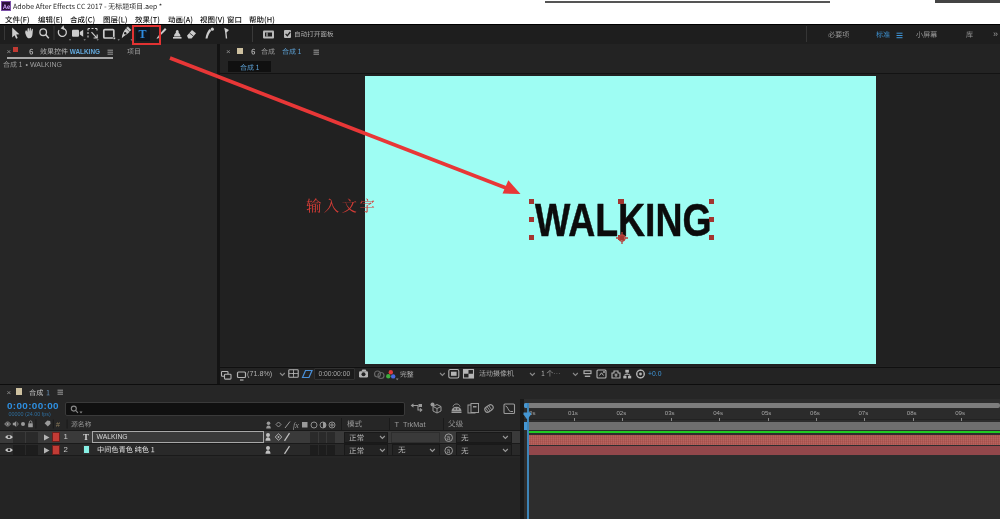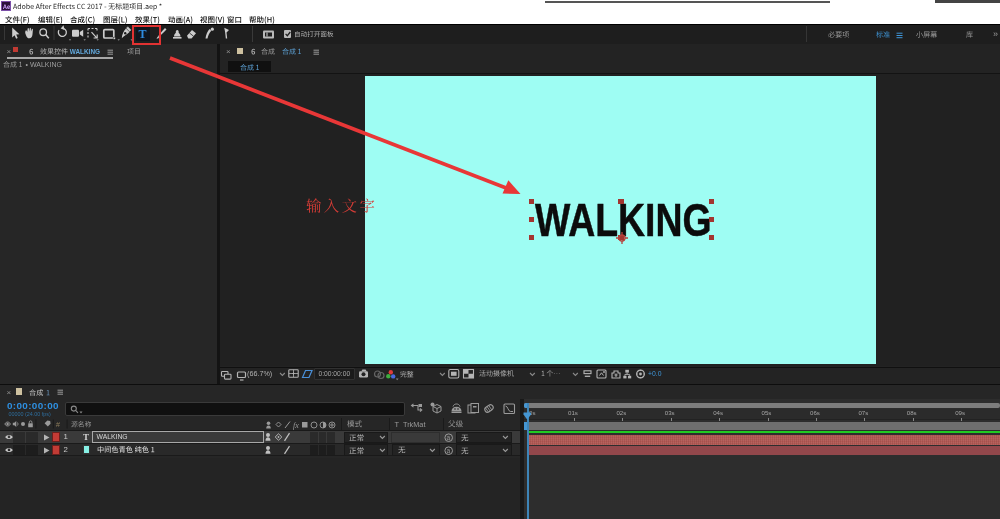--- a/index.html
+++ b/index.html
@@ -181,21 +181,21 @@
 <svg style="position:absolute;left:306px;top:196.0px;overflow:visible" width="71" height="20" viewBox="0 -15.5 71 20">
       <path d="M14.46 -7.23 13.02 -7.40V-0.18C13.02 0.03 12.94 0.10 12.69 0.10C12.43 0.10 11.08 0.0 11.08 0.0V0.26C11.67 0.31 12.01 0.43 12.21 0.58C12.41 0.74 12.47 0.99 12.52 1.27C13.76 1.13 13.90 0.65 13.90 -0.12V-6.85C14.27 -6.89 14.41 -7.02 14.46 -7.23ZM11.05 -9.56 10.40 -8.77H7.62L7.75 -8.32H11.82C12.04 -8.32 12.18 -8.40 12.22 -8.57C11.76 -9.00 11.05 -9.56 11.05 -9.56ZM12.29 -6.68 10.94 -6.83V-1.14H11.09C11.40 -1.14 11.76 -1.34 11.76 -1.47V-6.29C12.12 -6.33 12.26 -6.47 12.29 -6.68ZM4.10 -12.50 2.69 -12.92C2.58 -12.24 2.37 -11.26 2.12 -10.23H0.65L0.77 -9.76H1.99C1.68 -8.50 1.33 -7.23 1.05 -6.33C0.82 -6.26 0.54 -6.13 0.37 -6.04L1.44 -5.17L1.95 -5.68H3.02V-2.97C1.98 -2.69 1.13 -2.46 0.62 -2.35L1.37 -1.08C1.53 -1.14 1.64 -1.28 1.70 -1.47L3.02 -2.10V1.24H3.16C3.64 1.24 3.95 1.00 3.95 0.92V-2.57C4.71 -2.94 5.33 -3.27 5.82 -3.54L5.76 -3.76L3.95 -3.23V-5.68H5.56C5.78 -5.68 5.92 -5.76 5.96 -5.93C5.53 -6.35 4.85 -6.88 4.85 -6.88L4.26 -6.15H3.95V-8.21C4.32 -8.27 4.44 -8.41 4.49 -8.63L3.1 -8.80V-6.15H1.95C2.26 -7.17 2.61 -8.52 2.94 -9.76H5.93C6.13 -9.76 6.29 -9.84 6.32 -10.01C5.85 -10.46 5.09 -11.03 5.09 -11.03L4.43 -10.23H3.05C3.23 -10.97 3.41 -11.67 3.51 -12.21C3.87 -12.16 4.03 -12.32 4.10 -12.50ZM10.85 -12.38 9.43 -13.14C8.35 -10.88 6.63 -8.86 5.08 -7.75L5.28 -7.53C6.99 -8.43 8.72 -9.93 10.02 -11.88C10.98 -10.23 12.55 -8.71 14.19 -7.82C14.29 -8.19 14.57 -8.44 14.95 -8.57L14.98 -8.75C13.34 -9.40 11.28 -10.72 10.29 -12.18C10.58 -12.13 10.77 -12.24 10.85 -12.38ZM7.03 -2.66V-4.43H9.02V-2.66ZM7.03 0.86V-2.21H9.02V-0.27C9.02 -0.09 8.99 -0.01 8.78 -0.01C8.58 -0.01 7.78 -0.10 7.78 -0.10V0.15C8.18 0.21 8.41 0.32 8.55 0.46C8.66 0.60 8.72 0.85 8.74 1.10C9.76 0.99 9.88 0.57 9.88 -0.18V-6.37C10.16 -6.41 10.43 -6.52 10.52 -6.63L9.33 -7.51L8.88 -6.95H7.11L6.15 -7.42V1.19H6.30C6.69 1.19 7.03 0.97 7.03 0.86ZM7.03 -4.89V-6.49H9.02V-4.89Z M25.08 -10.81 25.14 -10.41C24.24 -5.48 21.69 -1.44 18.34 1.03L18.55 1.25C22.03 -0.88 24.55 -4.23 25.67 -7.88C26.74 -3.85 28.77 -0.51 31.61 1.20C31.76 0.72 32.27 0.35 32.88 0.35L32.94 0.13C29.02 -1.67 26.48 -5.96 25.68 -10.85C25.48 -11.65 24.32 -12.36 23.13 -13.02C22.97 -12.83 22.65 -12.30 22.52 -12.09C23.62 -11.73 24.99 -11.26 25.08 -10.81Z M41.90 -12.95 41.75 -12.83C42.55 -12.18 43.50 -11.05 43.76 -10.13C44.90 -9.37 45.62 -11.81 41.90 -12.95ZM46.45 -9.14C45.90 -6.94 44.93 -5.02 43.42 -3.37C41.78 -4.86 40.56 -6.77 39.86 -9.14ZM48.99 -10.61 48.18 -9.61H36.32L36.46 -9.14H39.53C40.14 -6.49 41.24 -4.38 42.77 -2.71C41.14 -1.16 38.97 0.09 36.23 1.00L36.35 1.25C39.30 0.48 41.61 -0.63 43.38 -2.10C44.99 -0.60 47.00 0.49 49.41 1.20C49.61 0.68 50.04 0.37 50.57 0.34L50.61 0.17C48.10 -0.41 45.90 -1.37 44.12 -2.79C45.89 -4.49 47.05 -6.61 47.75 -9.14H50.01C50.23 -9.14 50.37 -9.22 50.41 -9.39C49.87 -9.90 48.99 -10.61 48.99 -10.61Z M60.17 -13.00 60.01 -12.89C60.57 -12.41 61.11 -11.56 61.21 -10.86C62.28 -10.07 63.25 -12.30 60.17 -13.00ZM56.01 -11.36 55.75 -11.34C55.83 -10.33 55.22 -9.43 54.62 -9.11C54.26 -8.91 54.05 -8.58 54.19 -8.23C54.37 -7.82 54.96 -7.82 55.36 -8.10C55.81 -8.41 56.23 -9.08 56.23 -10.09H66.35C66.15 -9.50 65.83 -8.77 65.58 -8.27L65.80 -8.16C66.40 -8.61 67.22 -9.36 67.66 -9.90C67.98 -9.92 68.15 -9.95 68.26 -10.04L67.04 -11.23L66.34 -10.55H56.19C56.15 -10.80 56.11 -11.08 56.01 -11.36ZM66.79 -5.39 66.01 -4.43H61.64V-5.79C62.00 -5.84 62.15 -5.96 62.18 -6.2C63.21 -6.63 64.21 -7.22 64.97 -7.73C65.28 -7.75 65.47 -7.78 65.59 -7.88L64.37 -9.00L63.67 -8.30H56.73L56.87 -7.84H63.45C62.99 -7.33 62.34 -6.71 61.69 -6.26L60.62 -6.37V-4.43H54.12L54.26 -3.96H60.62V-0.35C60.62 -0.10 60.53 -0.01 60.22 -0.01C59.84 -0.01 57.95 -0.15 57.95 -0.15V0.09C58.76 0.18 59.21 0.29 59.49 0.46C59.72 0.65 59.81 0.89 59.89 1.20C61.46 1.05 61.64 0.54 61.64 -0.27V-3.96H67.76C67.98 -3.96 68.14 -4.04 68.18 -4.21C67.64 -4.71 66.79 -5.39 66.79 -5.39Z" fill="#d43c36"></path>
     </svg>
 <div class="abs" style="left:219.5px;top:366.5px;width:780.5px;height:18.5px;background:#232323;border-top:1px solid #101010"></div>
 <svg class="abs" style="left:219.5px;top:366.5px" width="100" height="18" viewBox="219.5 0 100 18">
 <rect x="221" y="4.5" width="6.5" height="4.8" rx="0.8" fill="none" stroke="#b4b4b4" stroke-width="1.1"></rect>
       <rect x="224" y="7.3" width="6.5" height="4.8" rx="0.8" fill="#232323" stroke="#b4b4b4" stroke-width="1.1"></rect>
 <rect x="237" y="5" width="8 " height="5.5" rx="1" fill="none" stroke="#b4b4b4" stroke-width="1.2"></rect>
       <path d="M239.5 13 h3.5" stroke="#b4b4b4" stroke-width="1.2"></path>
 </svg>
-<div class="t" style="left:247px;top:370.3px;font-size:7.2px;color:#b0b0b0">(66.7%)</div>
+<div class="t" style="left:247px;top:370.3px;font-size:7.2px;color:#b0b0b0">(71.8%)</div>
 <svg class="abs" style="left:278.5px;top:371.5px" width="7" height="5">
       <path d="M1 1 L3.4 3.4 L5.8 1" stroke="#8a8a8a" stroke-width="1.1" fill="none"></path>
     </svg>
 <svg class="abs" style="left:288px;top:368px" width="26" height="13" viewBox="0 0 26 13">
       <rect x="0.8" y="1.8" width="9.4" height="7.4" rx="0.8" fill="none" stroke="#b4b4b4" stroke-width="1.1"></rect>
       <path d="M5.5 1.8 V9.2 M0.8 5.5 H10.2 M5.5 5.5 m-1.2 0 h2.4 m-1.2 -1.2 v2.4" stroke="#b4b4b4" stroke-width="0.8"></path>
       <path d="M14.5 9.5 L17.5 2.5 L24 2.5 L21 9.5 Z" fill="none" stroke="#4a90d9" stroke-width="1.2"></path>
     </svg>
 <div class="abs" style="left:314px;top:367.5px;width:41px;height:12px;background:#1b1b1b;border:1px solid #313131;border-radius:1px"></div>
 <div class="t" style="left:318.5px;top:370.6px;font-size:6.7px;color:#a8a8a8">0:00:00:00</div>

